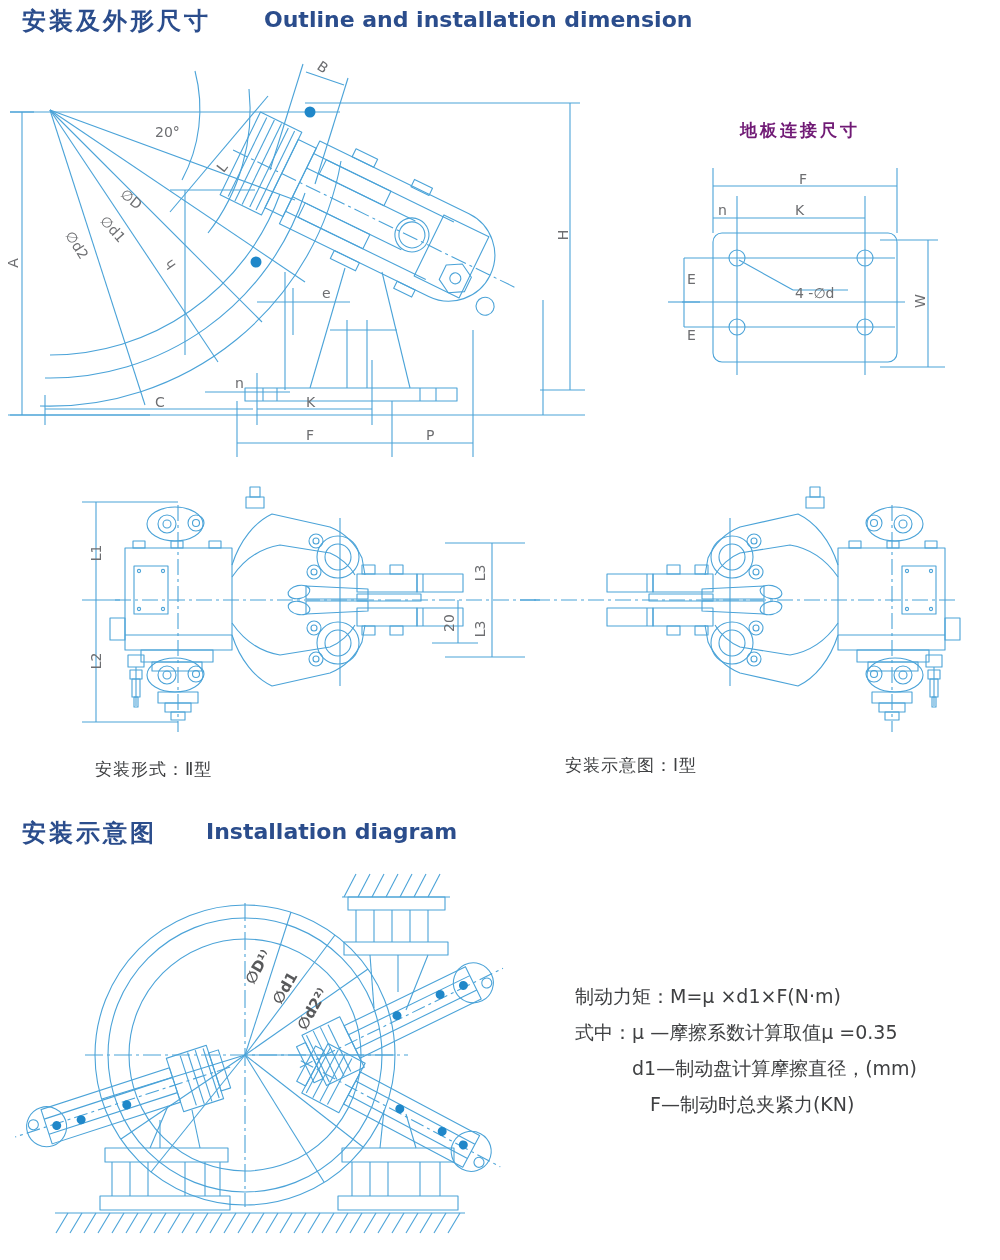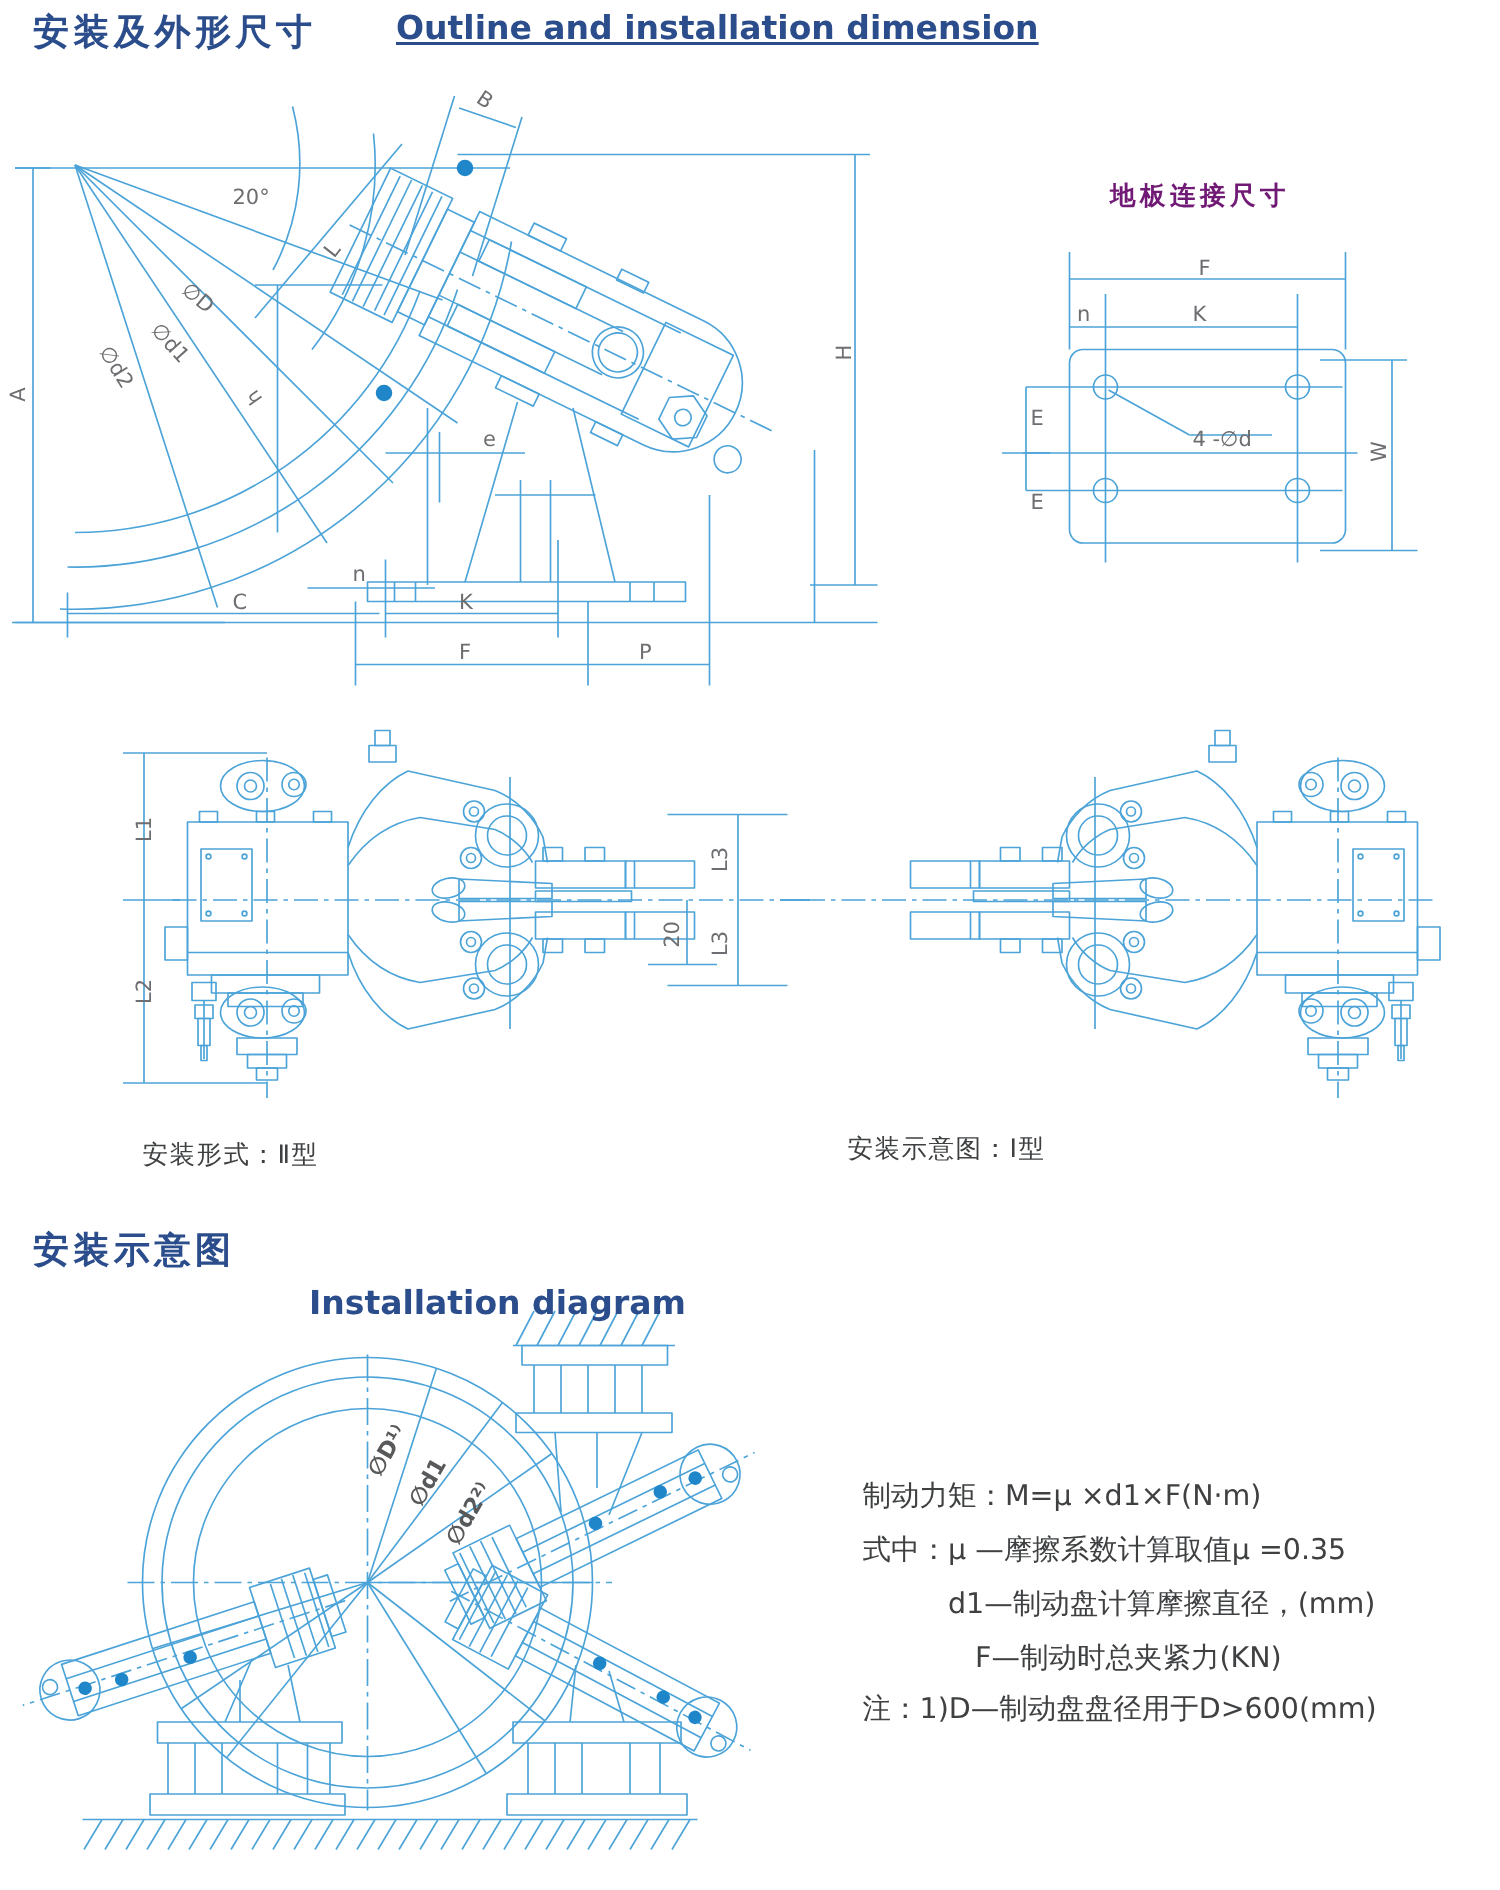--- a/index.html
+++ b/index.html
@@ -354,21 +354,21 @@
         <line x1="404" y1="1213" x2="392" y2="1233"></line>
           <line x1="418" y1="1213" x2="406" y2="1233"></line>
         <line x1="432" y1="1213" x2="420" y2="1233"></line>
           <line x1="446" y1="1213" x2="434" y2="1233"></line>
         <line x1="460" y1="1213" x2="448" y2="1233"></line>
       </g>
     </g>
   </svg>
 
   <div class="ttl-zh" style="left:22px;top:5px;">安装及外形尺寸</div>
-  <div class="ttl-en" style="left:264px;top:7px;text-decoration:underline;">Outline and installation dimension</div>
+  <div class="ttl-en" style="left:264px;top:7px;">Outline and installation dimension</div>
 
   <span class="lbl big" style="left:155px;top:125px;">20°</span>
   <span class="lbl big" style="left:218px;top:160px;transform:rotate(-52deg);">L</span>
   <span class="lbl big" style="left:120px;top:192px;transform:rotate(40deg);">∅D</span>
   <span class="lbl big" style="left:98px;top:222px;transform:rotate(48deg);">∅d1</span>
   <span class="lbl big" style="left:62px;top:238px;transform:rotate(58deg);">∅d2</span>
   <span class="lbl big" style="left:8px;top:256px;transform:rotate(-90deg);">A</span>
   <span class="lbl big" style="left:558px;top:228px;transform:rotate(-90deg);">H</span>
   <span class="lbl" style="left:166px;top:258px;transform:rotate(-125deg);">h</span>
   <span class="lbl big" style="left:318px;top:60px;transform:rotate(34deg);">B</span>
@@ -391,25 +391,24 @@
   <span class="lbl big" style="left:88px;top:546px;transform:rotate(-90deg);">L1</span>
   <span class="lbl big" style="left:88px;top:654px;transform:rotate(-90deg);">L2</span>
   <span class="lbl big" style="left:472px;top:566px;transform:rotate(-90deg);">L3</span>
   <span class="lbl big" style="left:472px;top:622px;transform:rotate(-90deg);">L3</span>
   <span class="lbl big" style="left:440px;top:616px;transform:rotate(-90deg);">20</span>
 
   <div class="cap" style="left:95px;top:758px;">安装形式：Ⅱ型</div>
   <div class="cap" style="left:565px;top:754px;">安装示意图：Ⅰ型</div>
 
   <div class="ttl-zh" style="left:22px;top:817px;">安装示意图</div>
-  <div class="ttl-en" style="left:206px;top:857px;">Installation diagram</div>
+  <div class="ttl-en" style="left:206px;top:819px;">Installation diagram</div>
 
   <span class="ray-lbl" style="left:240px;top:958px;transform:rotate(-60deg);">∅D¹⁾</span>
   <span class="ray-lbl" style="left:268px;top:979px;transform:rotate(-60deg);">∅d1</span>
   <span class="ray-lbl" style="left:290px;top:1000px;transform:rotate(-60deg);">∅d2²⁾</span>
 
   <div class="note" style="left:575px;top:984px;text-align:right;">制动力矩：M=μ ×d1×F(N·m)</div>
   <div class="note" style="left:575px;top:1020px;">式中：μ —摩擦系数计算取值μ =0.35</div>
   <div class="note" style="left:632px;top:1056px;">d1—制动盘计算摩擦直径，(mm)</div>
   <div class="note" style="left:650px;top:1092px;">F—制动时总夹紧力(KN)</div>
-  <div class="note" style="left:575px;top:1126px;">注：1)D—制动盘盘径用于D&gt;600(mm)</div>
 
 </div>
 
 </body></html>

